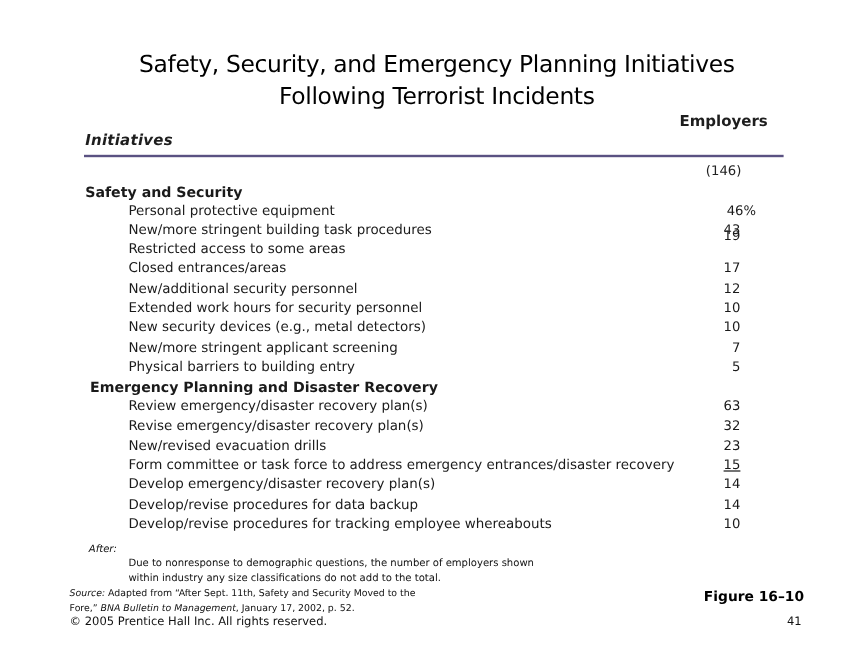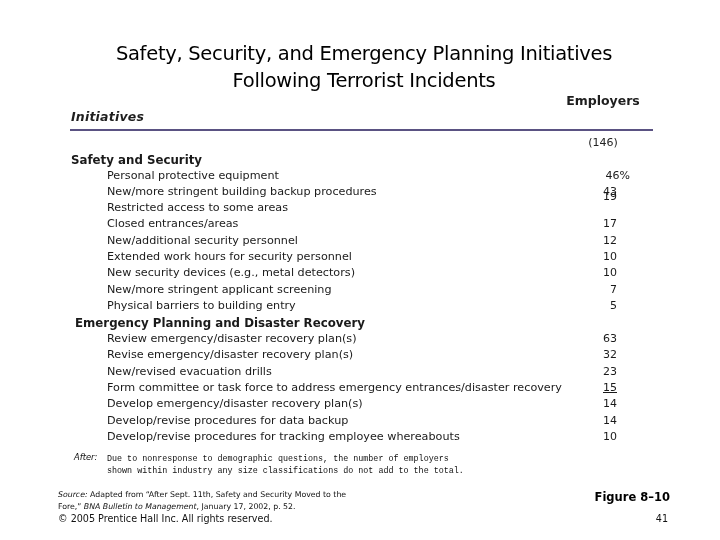--- a/index.html
+++ b/index.html
@@ -34,21 +34,21 @@
   }
   .section-head { font-weight: bold; font-size: 11.8px; }
   .item { left: 71px; margin-left: 36px; }
   .val {
     position: absolute; left: 586px; width: 44px; text-align: right; font-size: 11px; line-height: 16px; color: #1a1a1a;
   }
   .note {
     position: absolute; left: 74px; top: 452px; font-size: 8.4px; line-height: 11.5px; color: #111;
   }
   .note .lbl { font-style: italic; position: absolute; left: 0; top: 0; }
-  .note .txt { position: absolute; left: 33px; top: 2px; width: 360px; font-family: Liberation Mono, monospace; }
+  .note .txt { position: absolute; left: 33px; top: 12px; width: 360px; }
   .source {
     position: absolute; left: 58px; top: 489px; width: 300px; font-size: 7.8px; line-height: 12px; color: #111;
   }
   .copyright {
     position: absolute; left: 58px; top: 513px; font-size: 9.6px; color: #111;
   }
   .figure {
     position: absolute; left: 580px; top: 490px; width: 90px; text-align: right;
     font-size: 11.5px; font-weight: bold; color: #000;
   }
@@ -71,21 +71,21 @@
 <div class="rule"></div>
 <div class="n-label">(146)</div>
 
 <div class="rows">
 
   <div class="row section-head" style="left:71px; top:152px;">Safety and Security</div>
 
   <div class="row item" style="top:168px;">Personal protective equipment</div>
   <div class="val" style="top:168px;">46%</div>
 
-  <div class="row item" style="top:184px;">New/more stringent building backup procedures</div>
+  <div class="row item" style="top:184px;">New/more stringent building task procedures</div>
   <div class="val" style="top:184px; left:573px;">43</div>
 
   <div class="row item" style="top:200px;">Restricted access to some areas</div>
   <div class="val" style="top:189px; left:573px;">19</div>
 
   <div class="row item" style="top:216px;">Closed entrances/areas</div>
   <div class="val" style="top:216px; left:573px;">17</div>
 
   <div class="row item" style="top:233px;">New/additional security personnel</div>
   <div class="val" style="top:233px; left:573px;">12</div>
@@ -129,14 +129,14 @@
 <div class="note">
   <span class="lbl">After:</span>
   <span class="txt">Due to nonresponse to demographic questions, the number of employers shown within industry any size classifications do not add to the total.</span>
 </div>
 
 <div class="source">
   <i>Source:</i><span> Adapted from “After Sept. 11th, Safety and Security Moved to the Fore,” </span><i>BNA Bulletin to Management</i><span>, January 17, 2002, p. 52.</span>
 </div>
 
 <div class="copyright">© 2005 Prentice Hall Inc. All rights reserved.</div>
-<div class="figure">Figure 8–10</div>
+<div class="figure">Figure 16–10</div>
 <div class="pagenum">41</div>
 
 </body></html>

